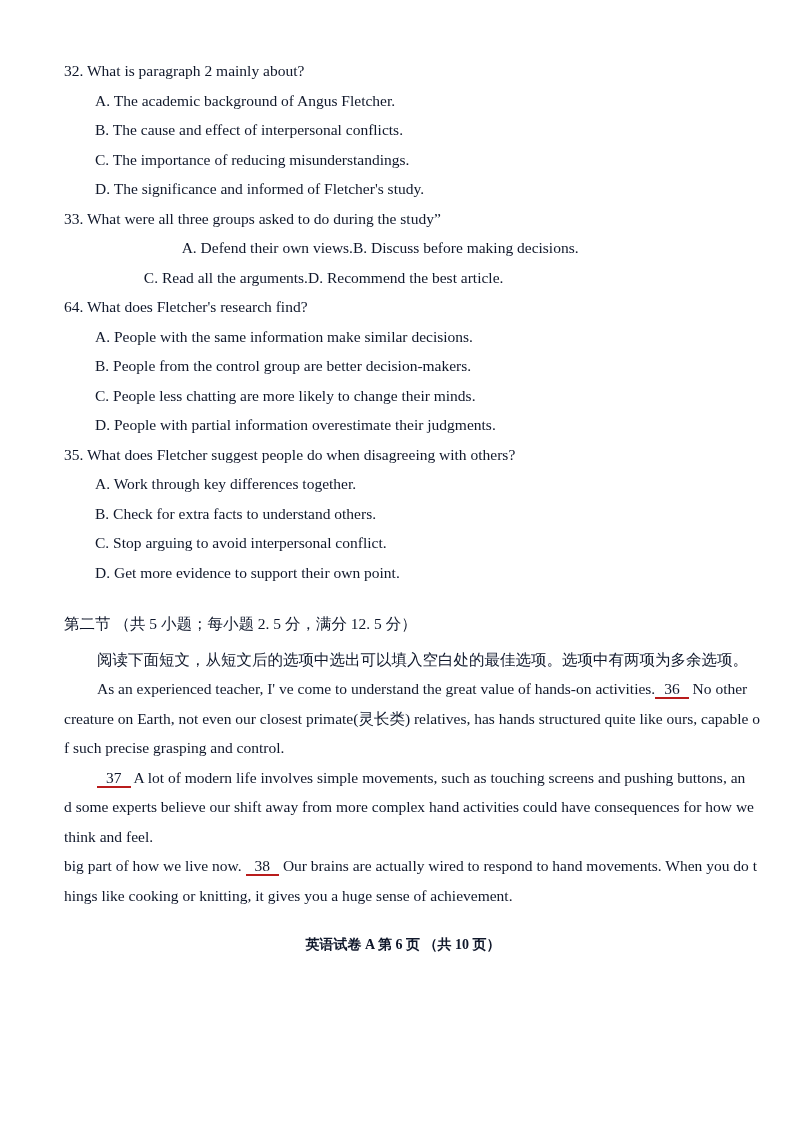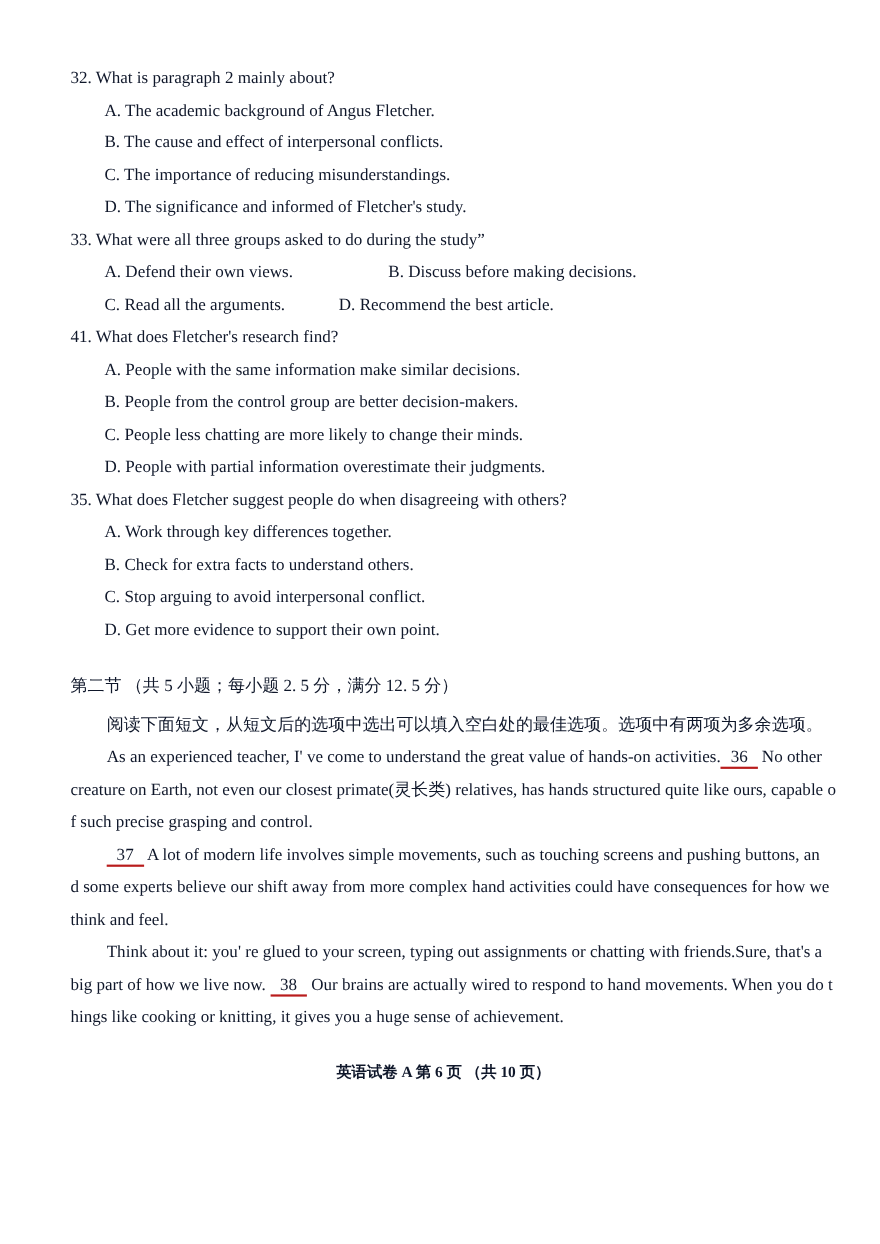--- a/index.html
+++ b/index.html
@@ -11,21 +11,21 @@
     color:#0f172a;
     font-family:Liberation Serif, serif;
     font-size:15.5px;
   }
   .content{padding:56px 58px 0 64px;}
   .stem,.opt,.pline,.sec2-heading,.sec2-instruction{
     line-height:29.5px;
     white-space:nowrap;
   }
   .opt{padding-left:31px;}
-  .colA{display:inline-block;}
+  .colA{display:inline-block;text-align:right;}
   .w258{width:258px;}
   .w213{width:213px;}
   .sec2-heading{margin-top:22px;}
   .sec2-instruction{margin-top:6px;}
   .indent{padding-left:33px;}
   .blank{
     border-bottom:2px solid #b91c1c;
     padding:0 9px;
   }
   .footer{
@@ -49,21 +49,21 @@
       <div class="opt">D. The significance and informed of Fletcher's study.</div>
     </div>
 
     <div class="q">
       <div class="stem">33. What were all three groups asked to do during the study”</div>
       <div class="opt"><span class="colA w258">A. Defend their own views.</span><span>B. Discuss before making decisions.</span></div>
       <div class="opt"><span class="colA w213">C. Read all the arguments.</span><span>D. Recommend the best article.</span></div>
     </div>
 
     <div class="q">
-      <div class="stem">41. What does Fletcher's research find?</div>
+      <div class="stem">64. What does Fletcher's research find?</div>
       <div class="opt">A. People with the same information make similar decisions.</div>
       <div class="opt">B. People from the control group are better decision-makers.</div>
       <div class="opt">C. People less chatting are more likely to change their minds.</div>
       <div class="opt">D. People with partial information overestimate their judgments.</div>
     </div>
 
     <div class="q">
       <div class="stem">35. What does Fletcher suggest people do when disagreeing with others?</div>
       <div class="opt">A. Work through key differences together.</div>
       <div class="opt">B. Check for extra facts to understand others.</div>
@@ -80,21 +80,20 @@
       <div class="pline">f such precise grasping and control.</div>
     </div>
 
     <div class="para">
       <div class="pline indent"><span class="blank">37</span> <span>A lot of modern life involves simple movements, such as touching screens and pushing buttons, an</span></div>
       <div class="pline">d some experts believe our shift away from more complex hand activities could have consequences for how we</div>
       <div class="pline">think and feel.</div>
     </div>
 
     <div class="para">
-      <div class="pline indent">Think about it: you' re glued to your screen, typing out assignments or chatting with friends.Sure, that's a</div>
       <div class="pline"><span>big part of how we live now.</span> <span class="blank">38</span> <span>Our brains are actually wired to respond to hand movements. When you do t</span></div>
       <div class="pline">hings like cooking or knitting, it gives you a huge sense of achievement.</div>
     </div>
 
     <div class="footer">英语试卷 A 第 6 页 （共 10 页）</div>
 
   </div>
 </div>
 
 </body></html>

